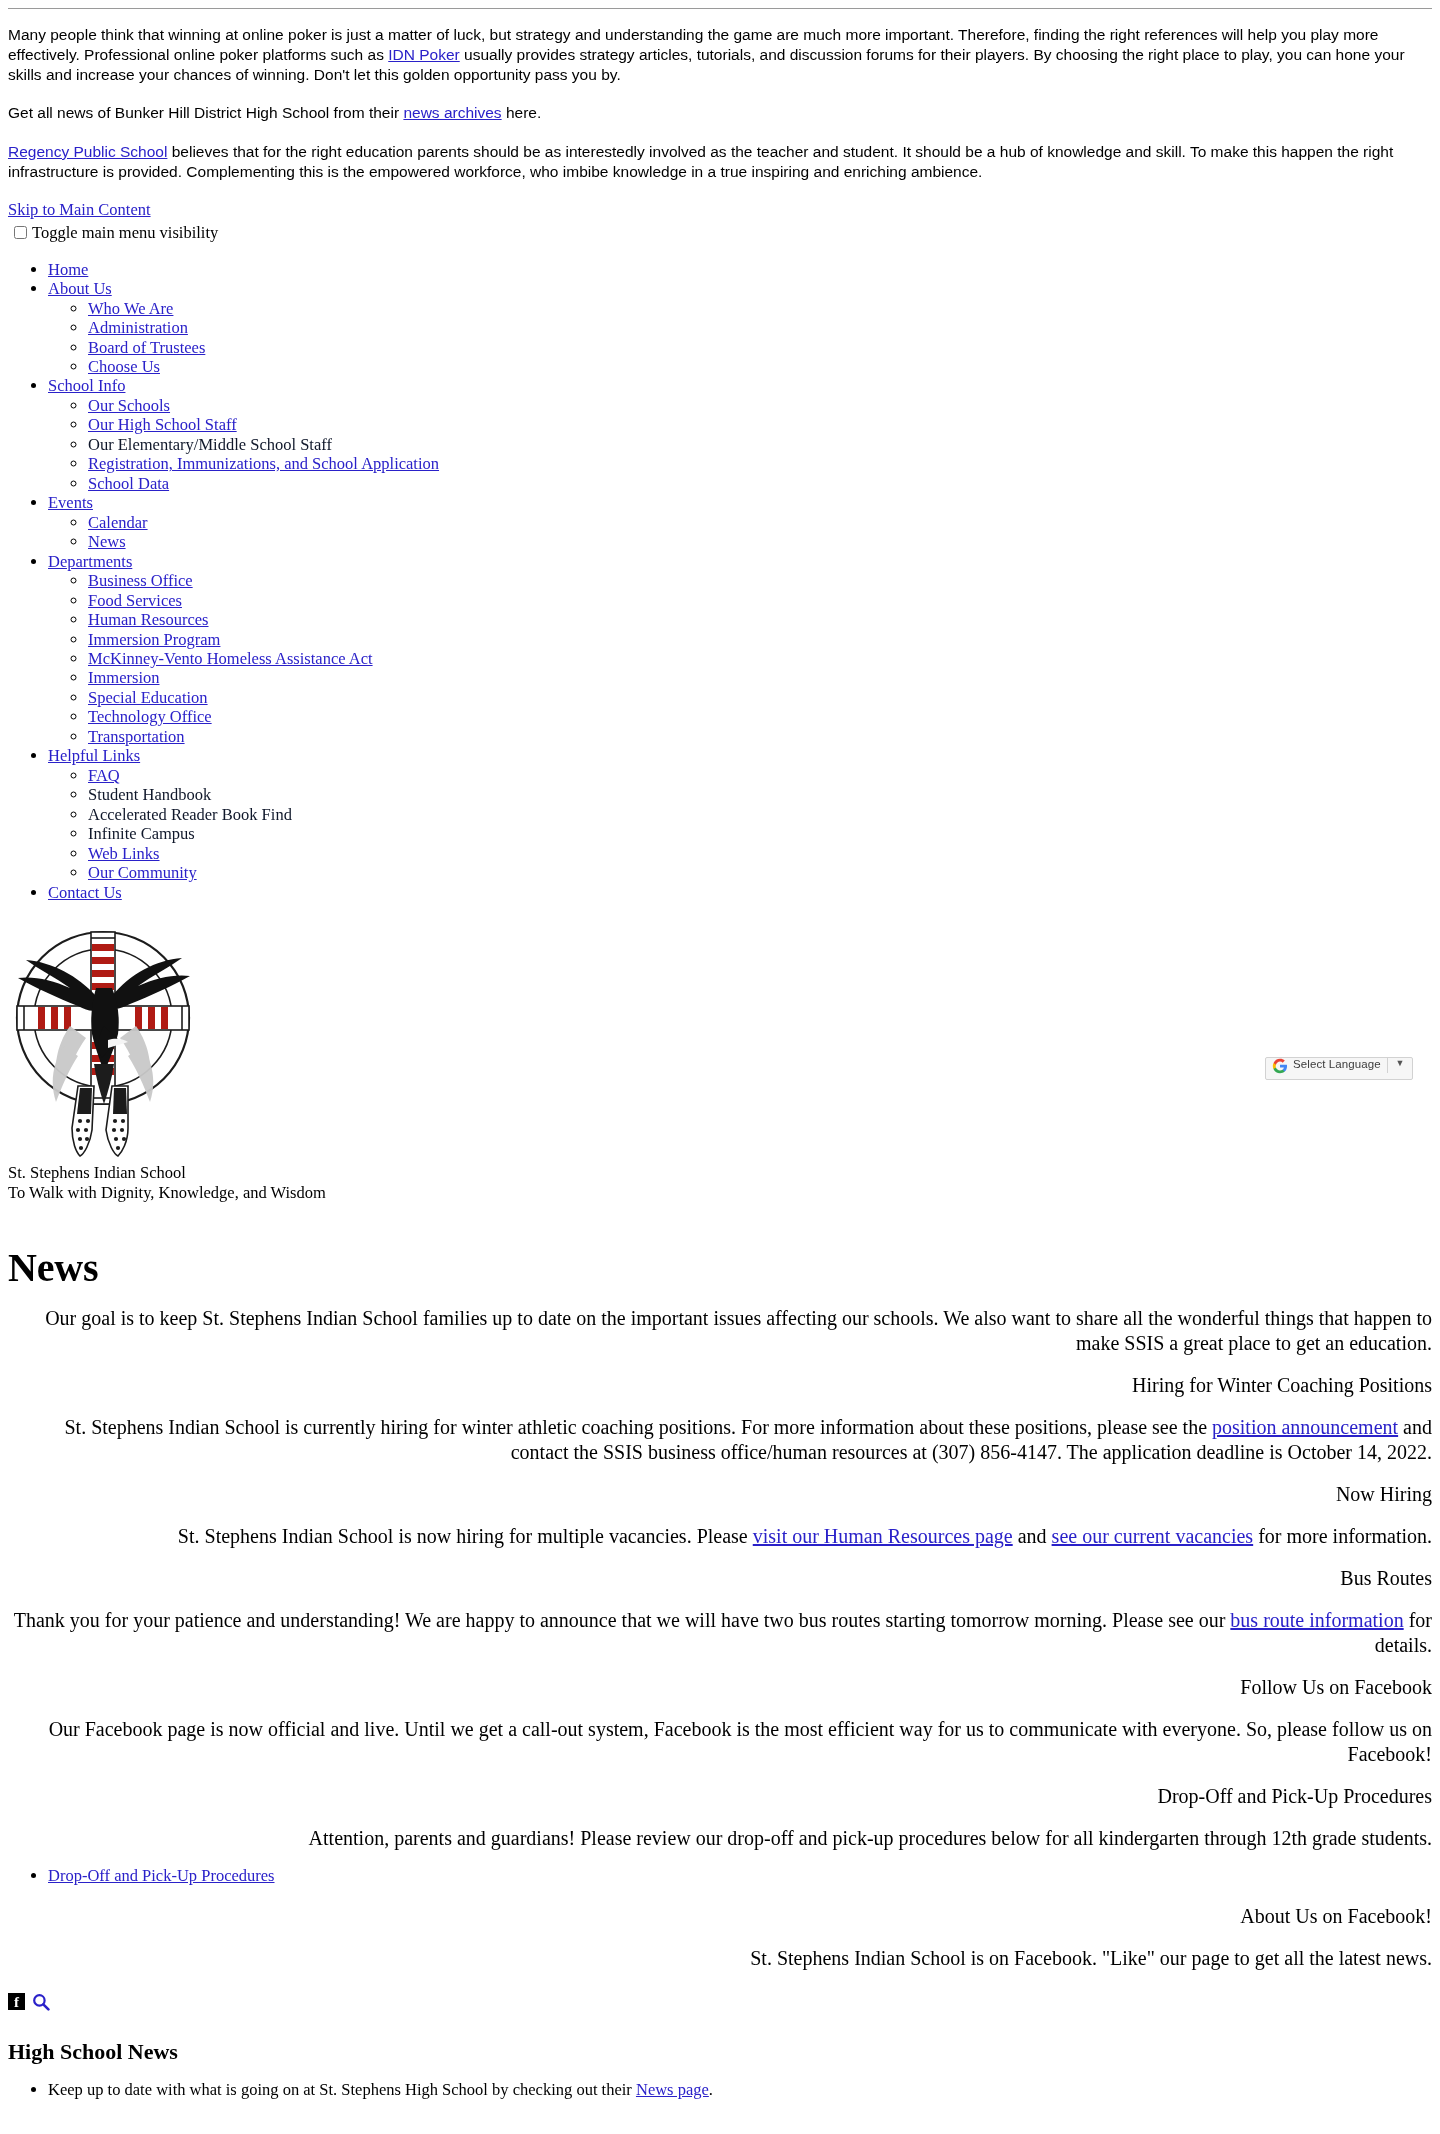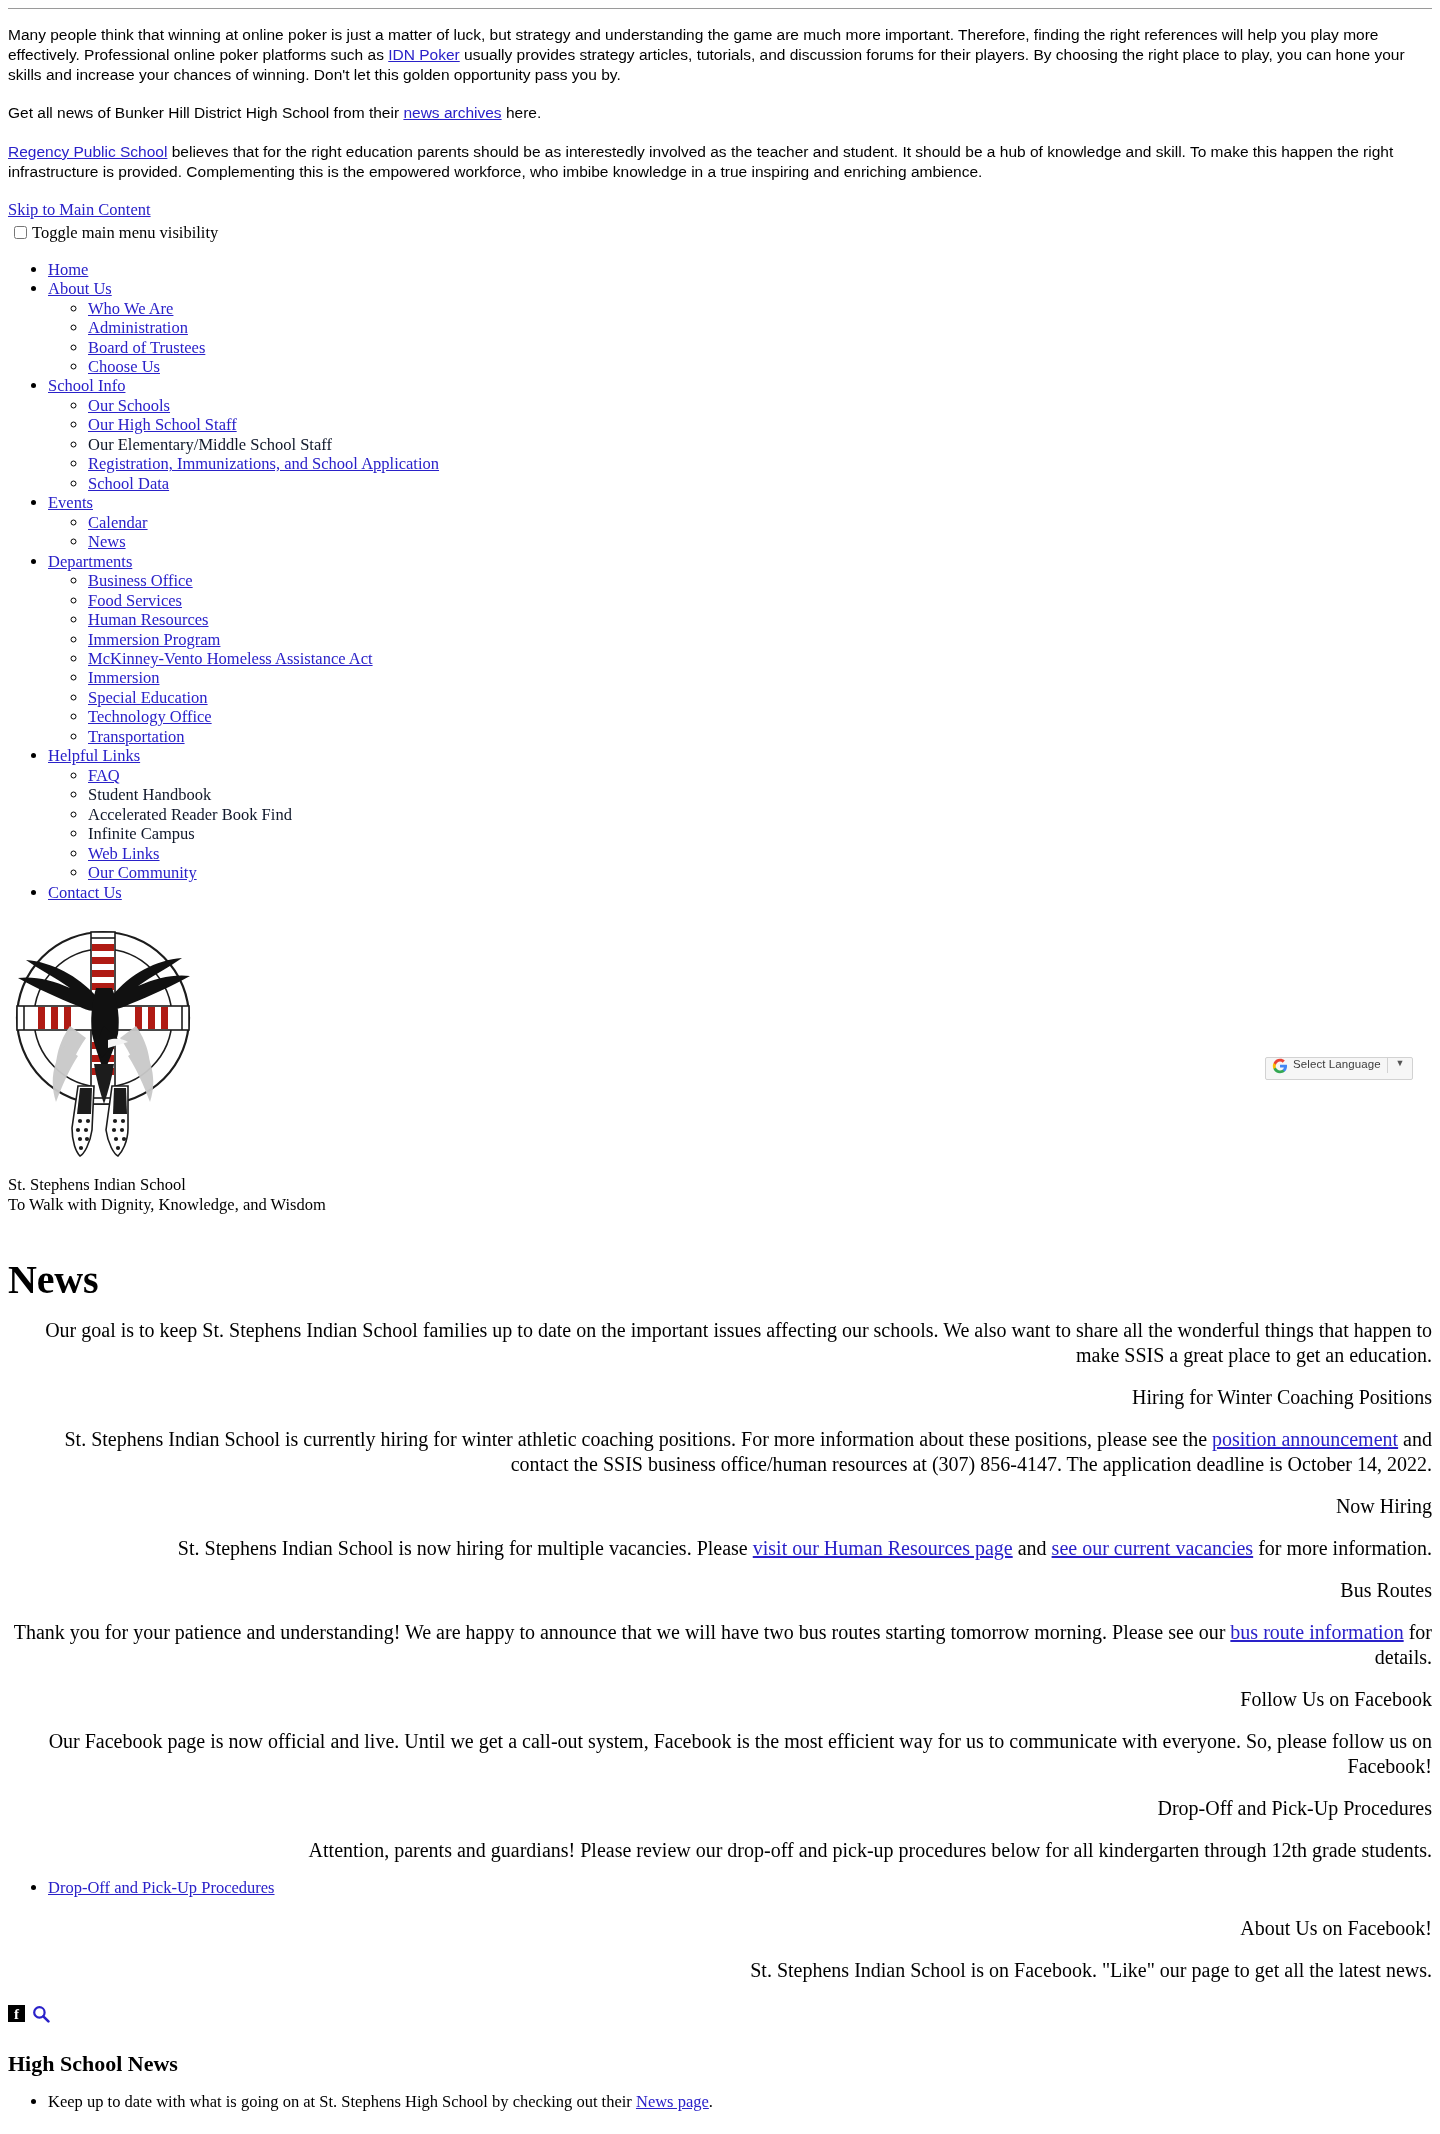--- a/index.html
+++ b/index.html
@@ -95,21 +95,21 @@
     width: 190px;
     height: 243px;
     position: relative;
   }
   .logo-wrap svg { display: block; }
 
   .school-name, .school-tagline {
     font-size: 16.5px;
     line-height: 1.22;
   }
-  .school-name { margin-top: 14px; }
+  .school-name { margin-top: 2px; }
 
   
   .gtrans {
     position: absolute;
     left: 1265px;
     top: 1057px;
     width: 148px;
     height: 23px;
     border: 1px solid #d2d2d2;
     background: #f6f6f6;

